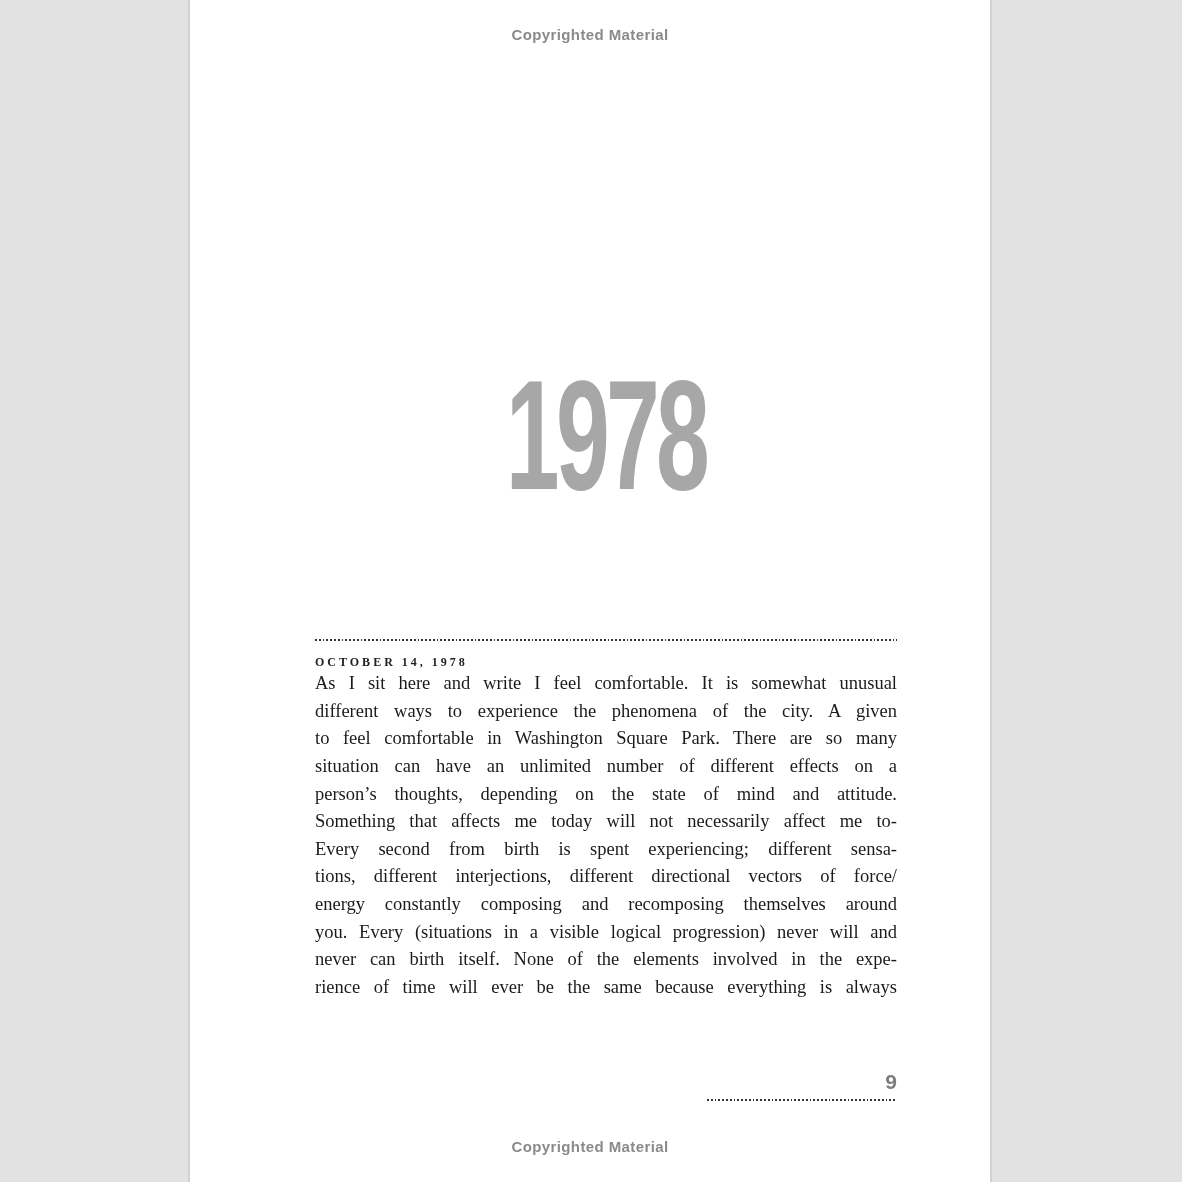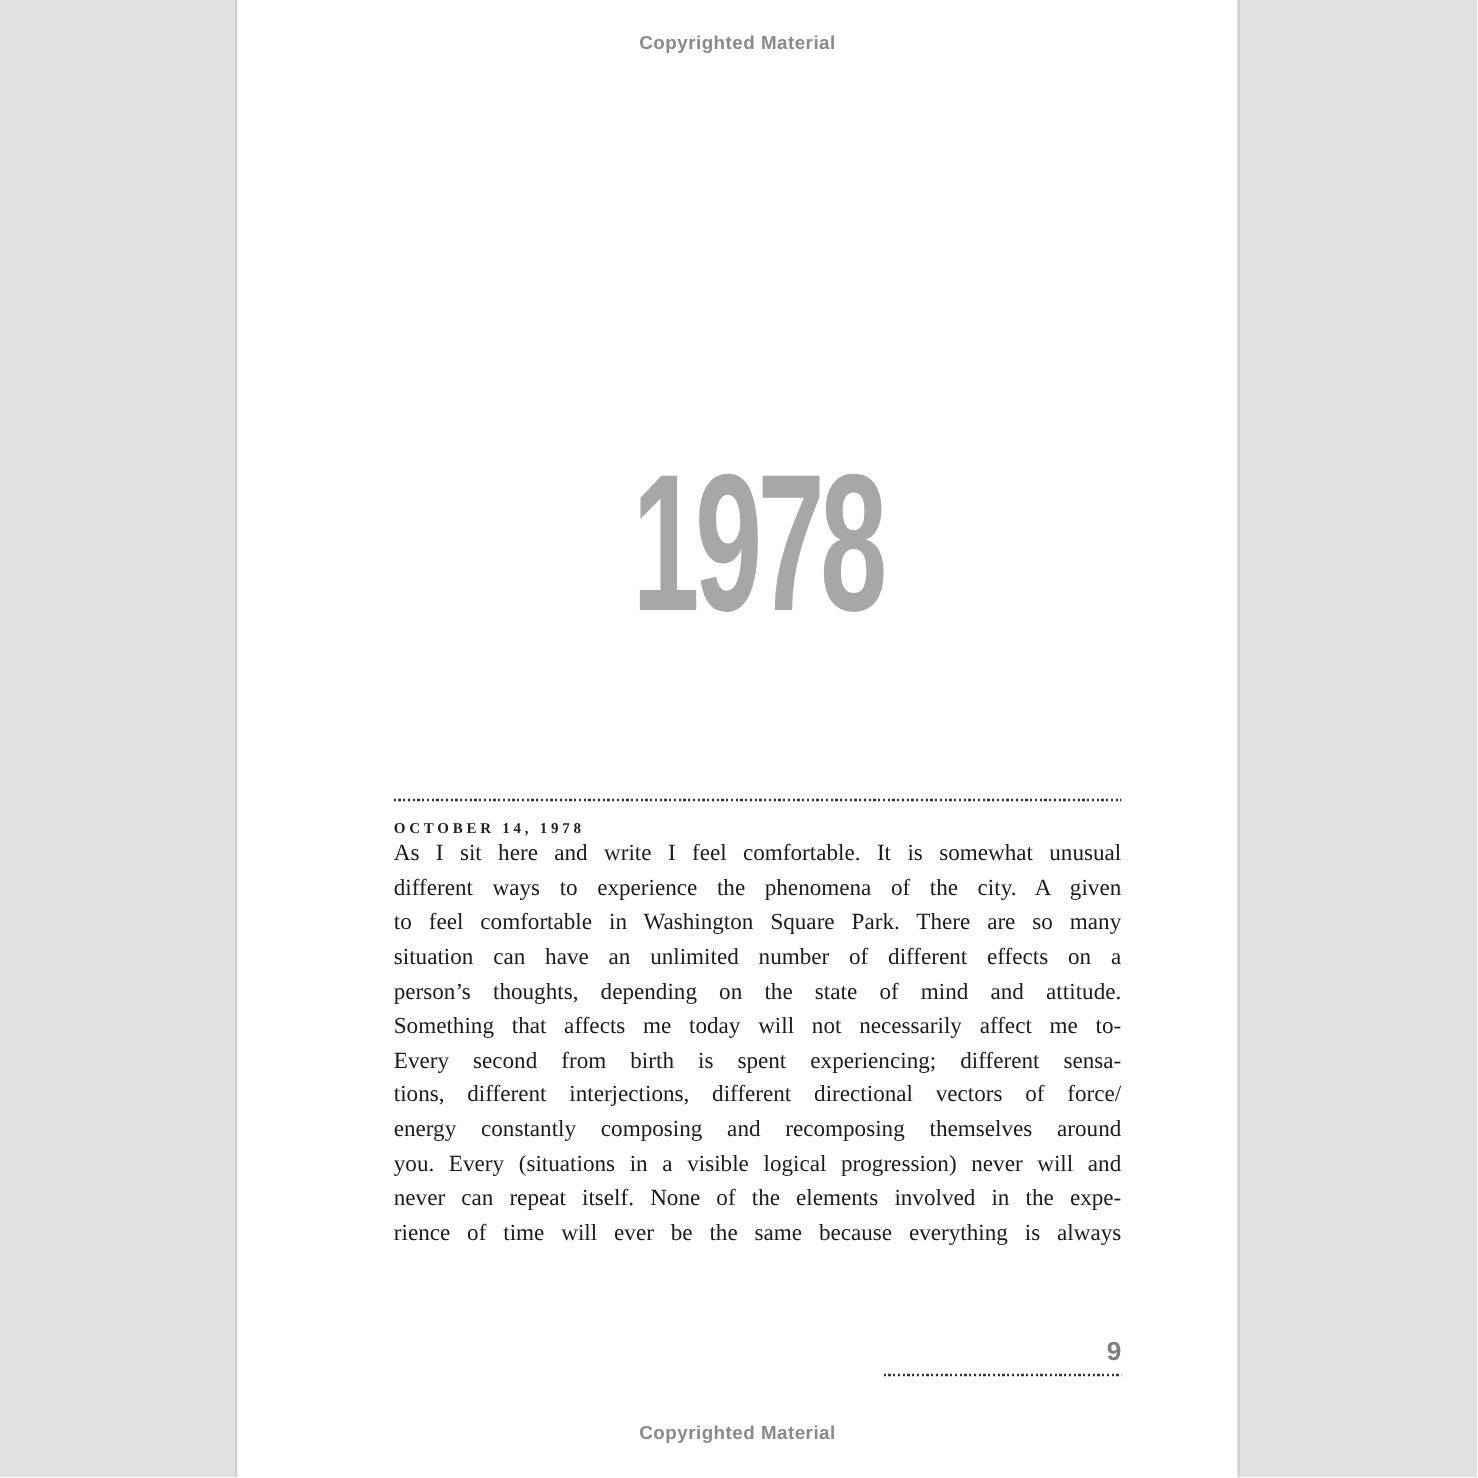--- a/index.html
+++ b/index.html
@@ -103,21 +103,21 @@
       <div class="bl">As I sit here and write I feel comfortable. It is somewhat unusual</div>
       <div class="bl">different ways to experience the phenomena of the city. A given</div>
       <div class="bl">to feel comfortable in Washington Square Park. There are so many</div>
       <div class="bl">situation can have an unlimited number of different effects on a</div>
       <div class="bl">person’s thoughts, depending on the state of mind and attitude.</div>
       <div class="bl">Something that affects me today will not necessarily affect me to-</div>
       <div class="bl">Every second from birth is spent experiencing; different sensa-</div>
       <div class="bl">tions, different interjections, different directional vectors of force/</div>
       <div class="bl">energy constantly composing and recomposing themselves around</div>
       <div class="bl">you. Every (situations in a visible logical progression) never will and</div>
-      <div class="bl">never can repeat itself. None of the elements involved in the expe-</div>
+      <div class="bl">never can birth itself. None of the elements involved in the expe-</div>
       <div class="bl">rience of time will ever be the same because everything is always</div>
     </div>
 
     <div class="pagenum">9</div>
 
     <div class="rule rule-bottom"></div>
 
     <div class="copyright bottom">Copyrighted Material</div>
   </div>
 

